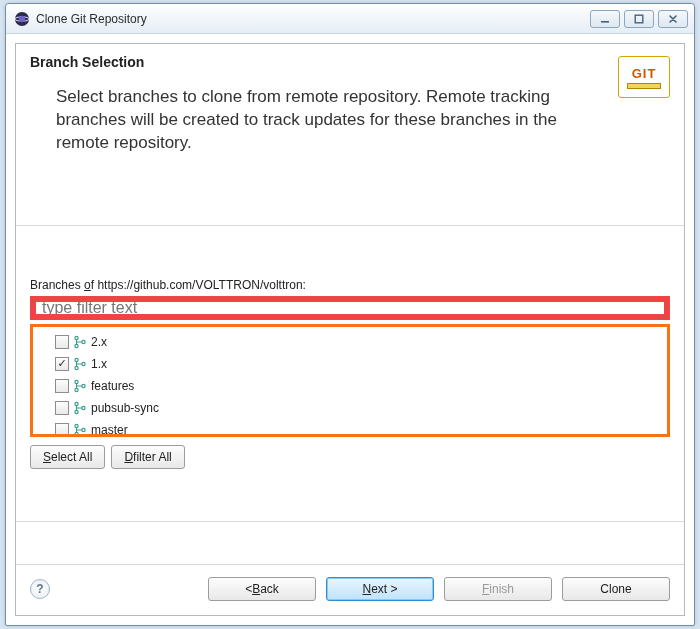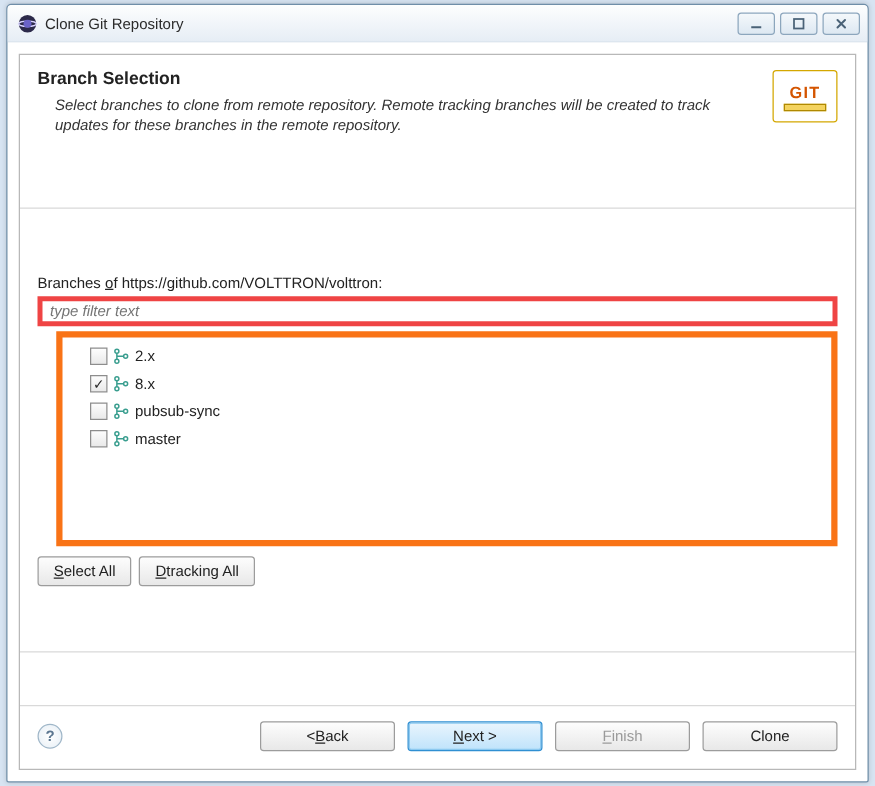--- a/index.html
+++ b/index.html
@@ -29,35 +29,35 @@
 
   .wizard {
     border:1px solid #b8b8b8; height:100%; display:flex; flex-direction:column; background:#fff;gap:42px;
   }
 
   .header {
     background:#fff; padding:10px 14px 12px 14px; display:flex; align-items:flex-start;
   }
   .header .texts { flex:1; }
   .header h1 { margin:0 0 6px 0; font-size:14px; font-weight:bold; }
-  .header p { margin:4px; font-size:12px; color:#333; line-height:1.35; padding-left:10px; padding-right:6px;font-style:italic; }
+  .header p { margin:16px; font-size:17px; color:#333; line-height:1.35; padding-left:10px; padding-right:6px; }
   .git-badge { width:52px; height:42px; border:1px solid #d4a700; border-radius:3px; background:#fff; display:flex; flex-direction:column; align-items:center; justify-content:center; gap:2px; margin-left:8px; margin-top:2px;}
   .git-badge .git-text{ font-weight:bold; color:#d45500; font-size:13px; letter-spacing:1px;}
   .git-badge .bar{ width:34px; height:6px; background:#f4d35e; border:1px solid #b08900; position:relative; }
 
   .divider { border-top:1px solid #d9d9d9; }
 
   .body { flex:1; padding:10px 14px 10px 14px; display:flex; flex-direction:column; min-height:0; }
   .branches-label { margin-bottom:4px; }
   .filter {
-    width:100%; height:24px; border:4px solid #ef4444; padding:2px 6px; font-size:12px;
-    font-style:italic; color:#888; background:#fff; outline:none; margin-bottom:4px;
+    width:100%; height:24px; border:6px solid #ef4444; padding:2px 6px; font-size:16px;
+    color:#888; background:#fff; outline:none; margin-bottom:4px;
   }
   .tree {
-    flex:1; border:5px solid #f97316; background:#fff; overflow:auto; padding:4px 4px;margin-left:15px;
+    flex:1; border:3px solid #f97316; background:#fff; overflow:auto; padding:4px 4px;
   }
   .tree-row { display:flex; align-items:center; height:22px; padding-left:18px; gap:4px; }
   .chk {
     width:14px; height:14px; border:1px solid #8d8d8d; background:linear-gradient(#fdfdfd,#e9e9e9);
     display:flex; align-items:center; justify-content:center; font-size:11px; color:#2a2a2a;
   }
   .branch-icon { width:14px; height:14px; }
   .branch-label { font-size:12px; }
 
   .sel-btns { display:flex; gap:6px; margin-top:8px; }
@@ -154,21 +154,31 @@
               <span class="branch-label">2.x</span>
             </div>
             <div class="tree-row">
               <span class="chk">✓</span>
               <span class="branch-icon"><svg viewBox="0 0 14 14" width="14" height="14">
                   <circle cx="3.5" cy="3" r="1.6" fill="none" stroke="#3a9e8f" stroke-width="1.2"></circle>
                   <circle cx="3.5" cy="11" r="1.6" fill="none" stroke="#3a9e8f" stroke-width="1.2"></circle>
                   <circle cx="10.5" cy="7" r="1.6" fill="none" stroke="#3a9e8f" stroke-width="1.2"></circle>
                   <path d="M3.5 4.6 V9.4 M3.5 7 H8.9" fill="none" stroke="#3a9e8f" stroke-width="1.2"></path>
                 </svg></span>
-              <span class="branch-label">8.x</span>
+              <span class="branch-label">1.x</span>
+            </div>
+            <div class="tree-row">
+              <span class="chk"></span>
+              <span class="branch-icon"><svg viewBox="0 0 14 14" width="14" height="14">
+                  <circle cx="3.5" cy="3" r="1.6" fill="none" stroke="#3a9e8f" stroke-width="1.2"></circle>
+                  <circle cx="3.5" cy="11" r="1.6" fill="none" stroke="#3a9e8f" stroke-width="1.2"></circle>
+                  <circle cx="10.5" cy="7" r="1.6" fill="none" stroke="#3a9e8f" stroke-width="1.2"></circle>
+                  <path d="M3.5 4.6 V9.4 M3.5 7 H8.9" fill="none" stroke="#3a9e8f" stroke-width="1.2"></path>
+                </svg></span>
+              <span class="branch-label">features</span>
             </div>
             <div class="tree-row">
               <span class="chk"></span>
               <span class="branch-icon"><svg viewBox="0 0 14 14" width="14" height="14">
                   <circle cx="3.5" cy="3" r="1.6" fill="none" stroke="#3a9e8f" stroke-width="1.2"></circle>
                   <circle cx="3.5" cy="11" r="1.6" fill="none" stroke="#3a9e8f" stroke-width="1.2"></circle>
                   <circle cx="10.5" cy="7" r="1.6" fill="none" stroke="#3a9e8f" stroke-width="1.2"></circle>
                   <path d="M3.5 4.6 V9.4 M3.5 7 H8.9" fill="none" stroke="#3a9e8f" stroke-width="1.2"></path>
                 </svg></span>
               <span class="branch-label">pubsub-sync</span>
@@ -185,21 +195,21 @@
             </div>
           </div>
 
         <div class="sel-btns">
           <div class="btn">
             <span class="u">S</span>
               <span>elect All</span>
           </div>
           <div class="btn">
             <span class="u">D</span>
-              <span>tracking All</span>
+              <span>filter All</span>
           </div>
         </div>
       </div>
 
       <div class="divider"></div>
 
       <div class="footer">
         <div class="help">?</div>
         <div class="spacer"></div>
         <div class="btn wide">

